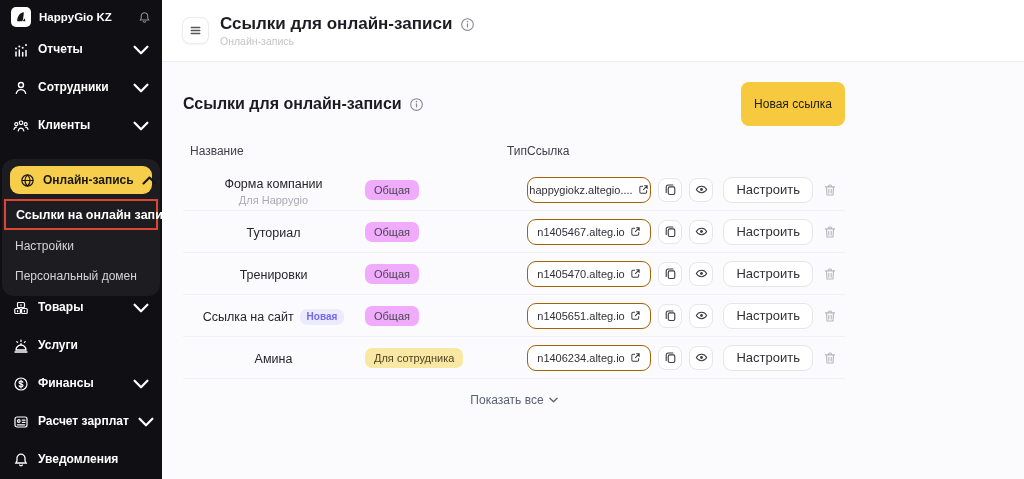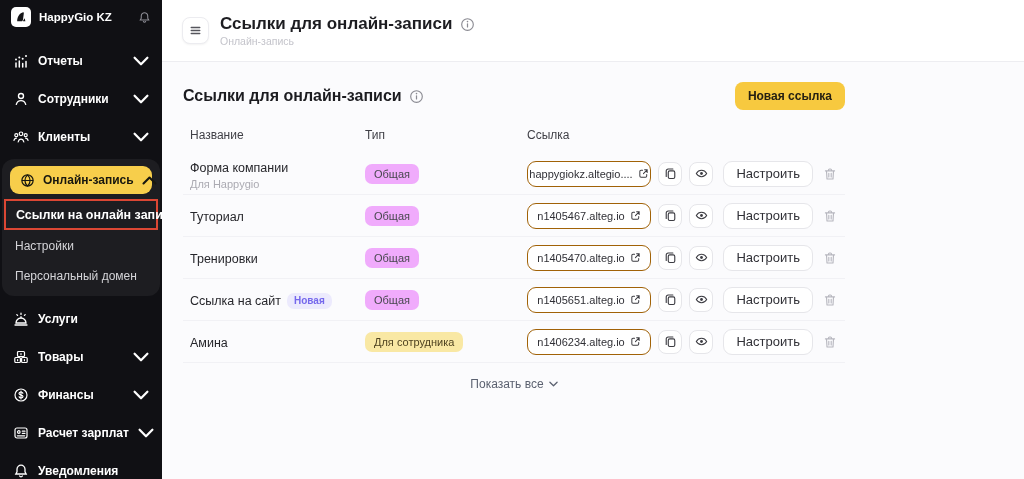--- a/index.html
+++ b/index.html
@@ -9,21 +9,21 @@
   
   .sidebar { width:162px; flex:none; background:#101014; display:flex; flex-direction:column; }
   .brand { height:34px; display:flex; align-items:center; gap:8px; padding:0 11px; flex:none; }
   .logo { width:20px; height:20px; background:#fff; border-radius:5px; display:flex; align-items:center; justify-content:center; flex:none; }
   .logo svg { width:14px; height:14px; }
   .brand-name { color:#fff; font-size:11.5px; font-weight:700; white-space:nowrap; }
   .brand-bell { margin-left:auto; color:#8e8e96; width:13px; height:13px; }
   .brand-bell svg { width:100%; height:100%; }
 
   nav { flex:1; padding-top:8px; overflow:hidden; }
-  .nav-item { height:38px; display:flex; align-items:center; gap:9px; padding:0 13px; color:#fff; font-size:12px; font-weight:600; cursor:pointer; white-space:nowrap; }
+  .nav-item { height:38px; display:flex; align-items:flex-start; gap:9px; padding:0 13px; color:#fff; font-size:12px; font-weight:600; cursor:pointer; white-space:nowrap; }
   .icon { display:inline-flex; align-items:center; justify-content:center; }
   .nav-item > .icon { width:16px; height:16px; color:#fff; flex:none; }
   .icon svg { width:100%; height:100%; display:block; }
   .chev { margin-left:auto; width:10px; height:7px; color:#86868e; flex:none; }
   .chev.up svg { transform:rotate(180deg); }
 
   .submenu-panel { margin:3px 2px 4px; background:#1d1d21; border-radius:12px; padding:7px 0 5px; }
   .active-pill { margin:0 8px 5px; height:28px; border-radius:9px; background:#F7CE4B; color:#17170f; padding:0 10px; display:flex; gap:8px; align-items:center; font-size:12px; font-weight:700; cursor:pointer; white-space:nowrap; }
   .active-pill .icon { width:15px; height:15px; color:#17170f; flex:none; }
   .active-pill .chev { color:#17170f; }
@@ -38,27 +38,27 @@
   .title-row { display:flex; align-items:center; gap:8px; }
   .page-title { font-size:17px; font-weight:600; color:#1d1d21; }
   .info { width:15px; height:15px; color:#8a8a92; flex:none; }
   .crumb { font-size:10.5px; color:#c4c4cb; margin-top:1px; }
 
   .content { flex:1; padding:20px 0 0 21px; overflow:hidden; }
   .inner { width:662px; }
   .section-head { display:flex; align-items:center; margin-bottom:16px; }
   .section-title { font-size:16px; font-weight:600; color:#1c1c20; }
   .section-head .info { margin-left:7px; }
-  .new-btn { margin-left:auto; background:#F7C93F; border:none; border-radius:8px; padding:7px 13px; font-size:12px; font-weight:700; color:#262012; cursor:pointer; font-family:inherit; }
+  .new-btn { margin-left:auto; background:#F7C93F; border:none; border-radius:8px; padding:15px 13px; font-size:12px; font-weight:400; color:#262012; cursor:pointer; font-family:inherit; }
 
   .thead { display:flex; padding:2px 7px 11px; font-size:12px; color:#3f3f46; font-weight:500; }
-  .th-name { width:175px; } .th-type { width:162px; }
+  .th-name { width:175px; } .th-type { width:162px;text-align:right; }
 
   .trow { display:flex; align-items:center; min-height:42px; padding:3px 7px; border-bottom:1px solid #f1f1f5; }
-  .c-name { width:175px; flex:none; padding-right:8px; }
+  .c-name { width:175px; flex:none; padding-right:8px;text-align:center; }
   .row-name { color:#26262b; font-size:12.5px; display:inline-flex; align-items:center; }
   .row-sub { color:#abaab2; font-size:11px; margin-top:2px; }
   .c-type { width:162px; flex:none; }
   .badge { display:inline-block; background:#f0abfc; color:#47474e; font-size:11px; padding:4px 9px; border-radius:7px; white-space:nowrap; }
   .badge.yellow { background:#F9E8A4; color:#4e4220; }
   .badge-net { display:inline-block; background:#ECEAFD; color:#7568EC; font-size:10px; font-weight:600; padding:2.5px 7px; border-radius:7px; margin-left:6px; }
   .link-pill { width:124px; height:26px; border:1px solid #a16207; border-radius:9px; background:#fff; display:flex; align-items:center; justify-content:center; gap:5px; font-size:11px; color:#303036; flex:none; cursor:pointer; overflow:hidden; white-space:nowrap; }
   .link-pill .icon { width:11px; height:11px; color:#3c3c42; flex:none; }
   .icon-btn { width:24px; height:24px; border:1px solid #e6e6ea; border-radius:8px; background:#fff; color:#3c3c42; display:flex; align-items:center; justify-content:center; margin-left:7px; cursor:pointer; flex:none; padding:0; }
   .icon-btn .icon { width:13px; height:13px; }
@@ -150,42 +150,42 @@
                 <path d="M1 1l4 4 4-4" stroke="currentColor" stroke-width="1.4" stroke-linecap="round" stroke-linejoin="round"></path>
               </svg>
             </span>
           </div>
           <div class="subitem selected"><span>Ссылки на онлайн запись</span></div>
           <div class="subitem"><span>Настройки</span></div>
           <div class="subitem"><span>Персональный домен</span></div>
         </div>
         <div class="nav-item">
           <span class="icon">
-            <svg viewBox="0 0 16 16" fill="none" stroke="currentColor" stroke-width="1.3">
-              <path d="M3 12a5 5 0 0 1 10 0z"></path>
-              <path d="M8 6.8V5.6M2 14h12M3.8 3.6l.8.8M12.2 3.6l-.8.8M8 2.2v1.2" stroke-linecap="round"></path>
-            </svg>
-          </span>
-          <span>Услуги</span>
-        </div>
-        <div class="nav-item">
-          <span class="icon">
             <svg viewBox="0 0 16 16" fill="none" stroke="currentColor" stroke-width="1.2">
               <rect x="4.5" y="2.5" width="7" height="5" rx="1"></rect>
               <rect x="1.8" y="8.5" width="5.6" height="5" rx="1"></rect>
               <rect x="8.6" y="8.5" width="5.6" height="5" rx="1"></rect>
               <path d="M8 4.5v1.2M4.6 10.5v1.2M11.4 10.5v1.2" stroke-linecap="round"></path>
             </svg>
           </span>
           <span>Товары</span>
           <span class="icon chev">
             <svg viewBox="0 0 10 6" fill="none">
               <path d="M1 1l4 4 4-4" stroke="currentColor" stroke-width="1.4" stroke-linecap="round" stroke-linejoin="round"></path>
             </svg>
           </span>
+        </div>
+        <div class="nav-item">
+          <span class="icon">
+            <svg viewBox="0 0 16 16" fill="none" stroke="currentColor" stroke-width="1.3">
+              <path d="M3 12a5 5 0 0 1 10 0z"></path>
+              <path d="M8 6.8V5.6M2 14h12M3.8 3.6l.8.8M12.2 3.6l-.8.8M8 2.2v1.2" stroke-linecap="round"></path>
+            </svg>
+          </span>
+          <span>Услуги</span>
         </div>
         <div class="nav-item">
           <span class="icon">
             <svg viewBox="0 0 16 16" fill="none" stroke="currentColor" stroke-width="1.2">
               <circle cx="8" cy="8" r="6"></circle>
               <path d="M9.9 6.3c-.3-.8-1-1.3-1.9-1.3-1.1 0-2 .7-2 1.5 0 2.2 4 1 4 3 0 .8-.9 1.5-2 1.5-.9 0-1.6-.5-1.9-1.3M8 4v8" stroke-linecap="round"></path>
             </svg>
           </span>
           <span>Финансы</span>
           <span class="icon chev">

